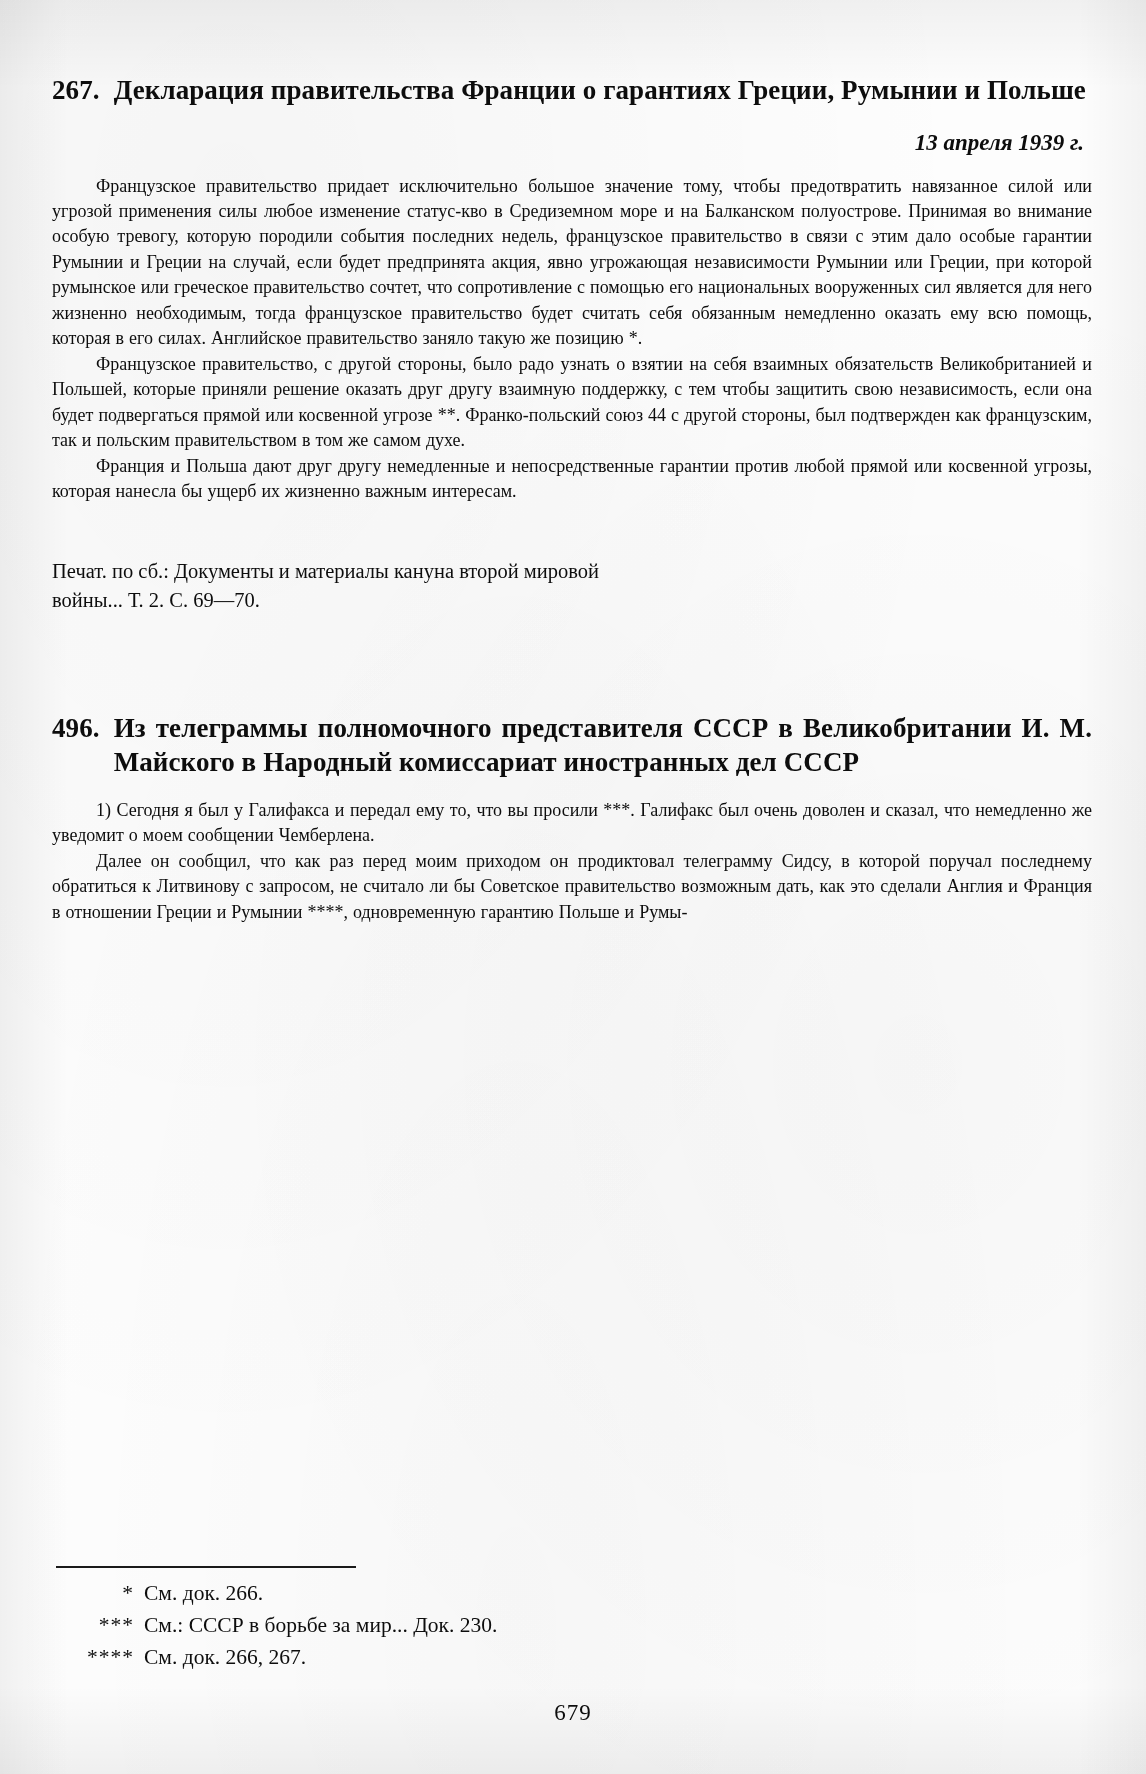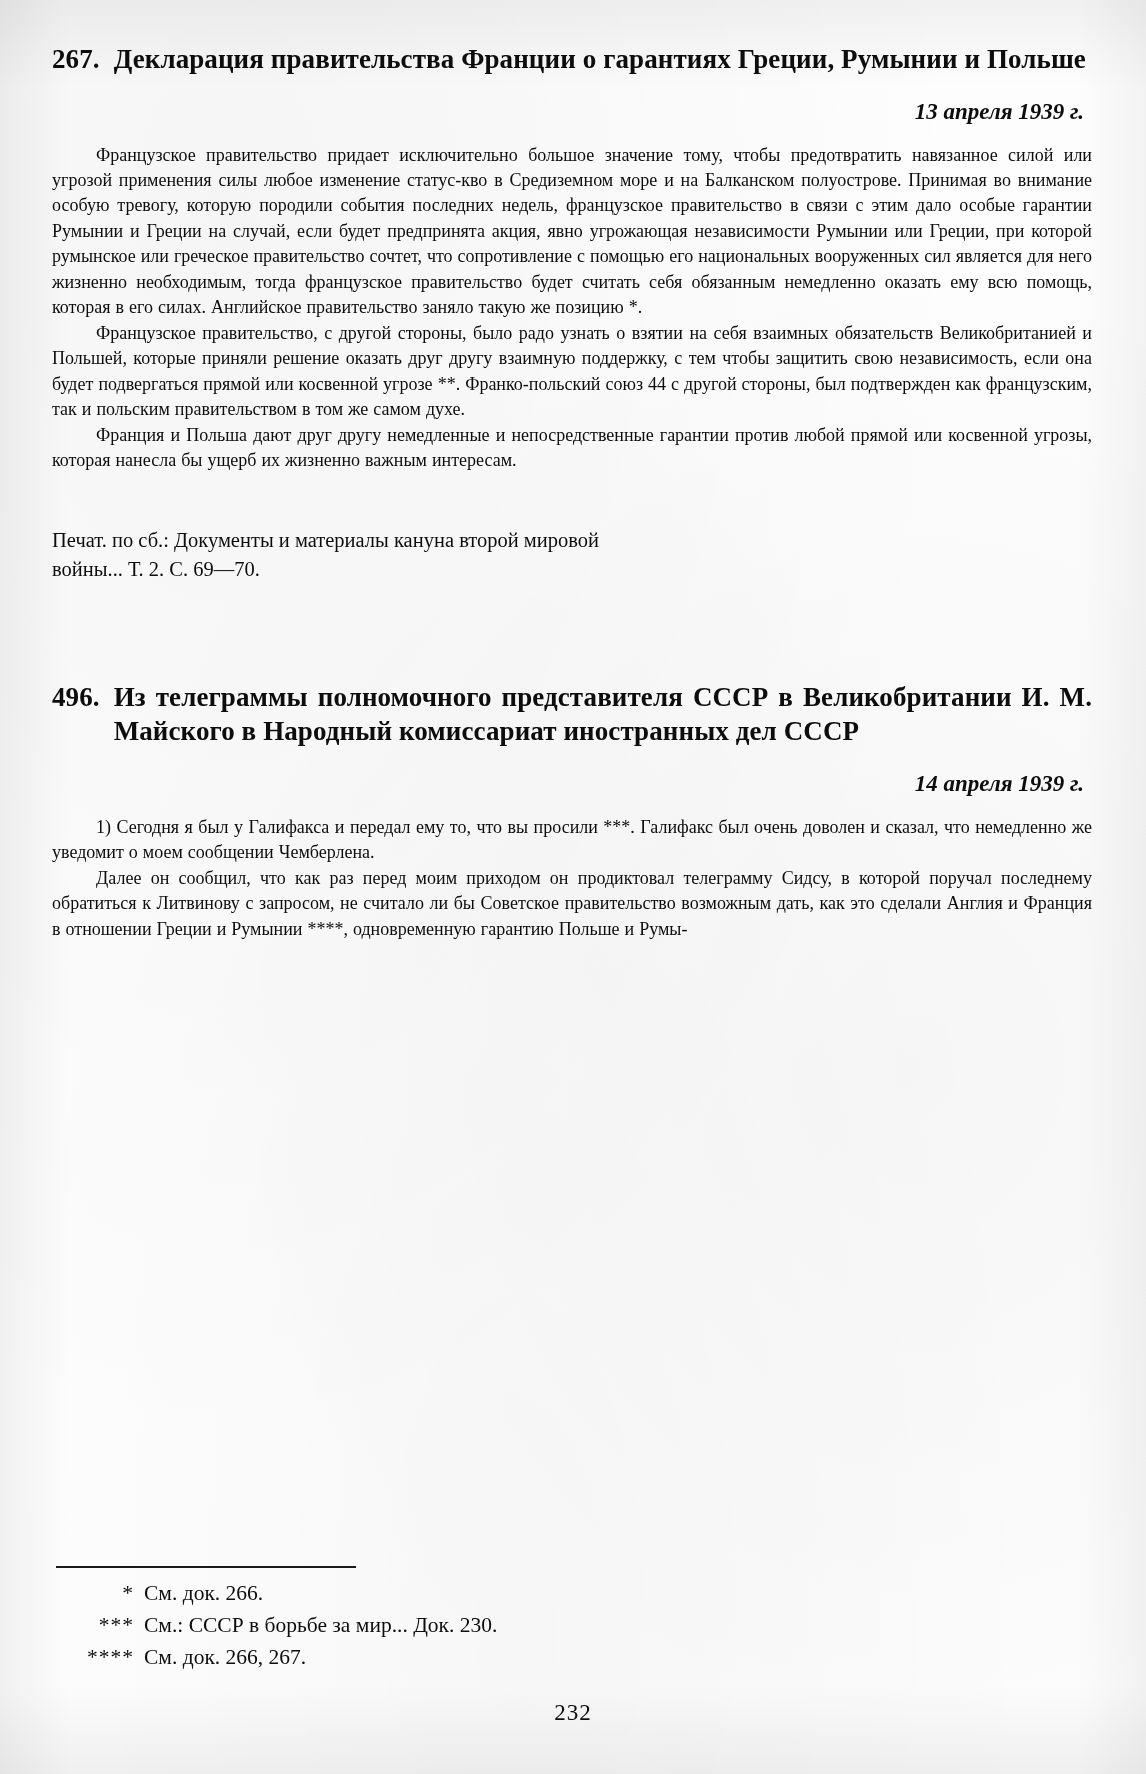--- a/index.html
+++ b/index.html
@@ -23,21 +23,21 @@
       radial-gradient(ellipse at 20% 12%, rgba(0,0,0,0.030) 0%, rgba(0,0,0,0) 58%),
       radial-gradient(ellipse at 80% 60%, rgba(0,0,0,0.028) 0%, rgba(0,0,0,0) 55%),
       radial-gradient(ellipse at 45% 92%, rgba(0,0,0,0.022) 0%, rgba(0,0,0,0) 60%),
       linear-gradient(90deg, rgba(0,0,0,0.05) 0%, rgba(0,0,0,0.00) 6%, rgba(0,0,0,0.00) 94%, rgba(0,0,0,0.045) 100%),
       linear-gradient(180deg, rgba(0,0,0,0.05) 0%, rgba(0,0,0,0.00) 5%, rgba(0,0,0,0.00) 95%, rgba(0,0,0,0.05) 100%),
       #fdfdfd;
   }
   .content {
     position: absolute;
     left: 52px;
-    top: 42px;
+    top: 73px;
     width: 1040px;
   }
   
   .entry-head {
     display: flex;
     align-items: flex-start;
     font-weight: bold;
     font-size: 27px;
     line-height: 1.28;
     letter-spacing: 0.1px;
@@ -143,30 +143,29 @@
 
     <div class="source">Печат. по сб.: Документы и материалы кануна второй мировой войны... Т. 2. С. 69—70.</div>
 
     <div class="gap-big"></div>
 
     <div class="entry-head">
       <span class="entry-num">496.</span>
       <span class="entry-title hang">Из телеграммы полномочного представителя СССР в Великобритании И. М. Майского в Народный комиссариат иностранных дел СССР</span>
     </div>
 
-    <div class="date-line">14 апреля 1939 г.</div>
 
     <div class="body-text">
       <p>1) Сегодня я был у Галифакса и передал ему то, что вы просили ***. Галифакс был очень доволен и сказал, что немедленно же уведомит о моем сообщении Чемберлена.</p>
       <p>Далее он сообщил, что как раз перед моим приходом он продиктовал телеграмму Сидсу, в которой поручал последнему обратиться к Литвинову с запросом, не считало ли бы Советское правительство возможным дать, как это сделали Англия и Франция в отношении Греции и Румынии ****, одновременную гарантию Польше и Румы-</p>
     </div>
 
   </div>
 
   <div class="footnotes">
     <div class="fn-rule"></div>
     <span class="fn-line"><span class="mark">*</span><span>См. док. 266.</span></span>
     <span class="fn-line"><span class="mark">***</span><span>См.: СССР в борьбе за мир... Док. 230.</span></span>
     <span class="fn-line"><span class="mark">****</span><span>См. док. 266, 267.</span></span>
   </div>
 
-  <div class="page-number">232</div>
+  <div class="page-number">679</div>
 </div>
 
 </body></html>

